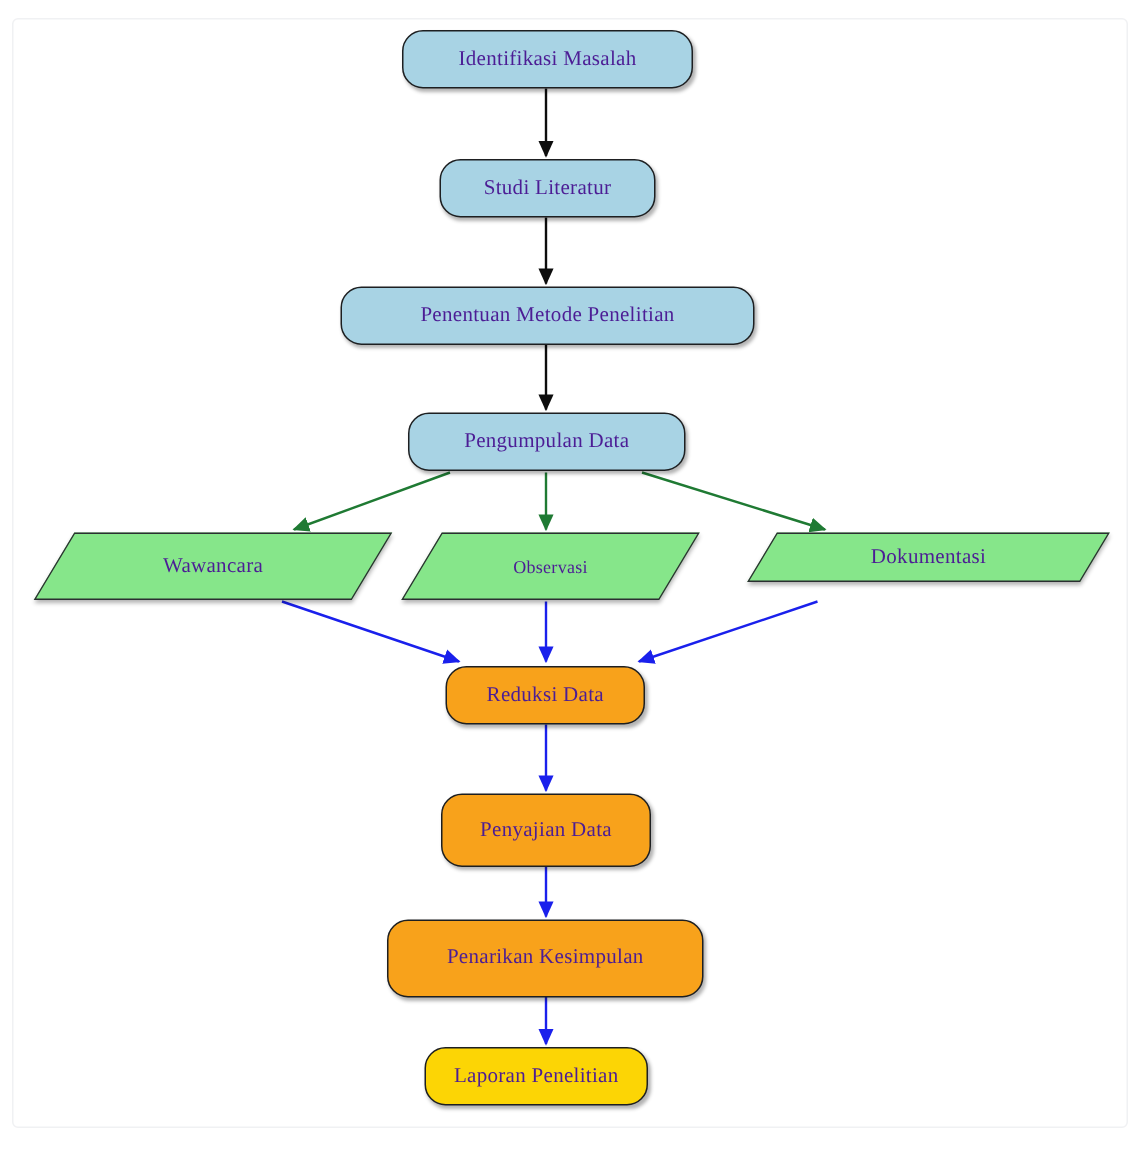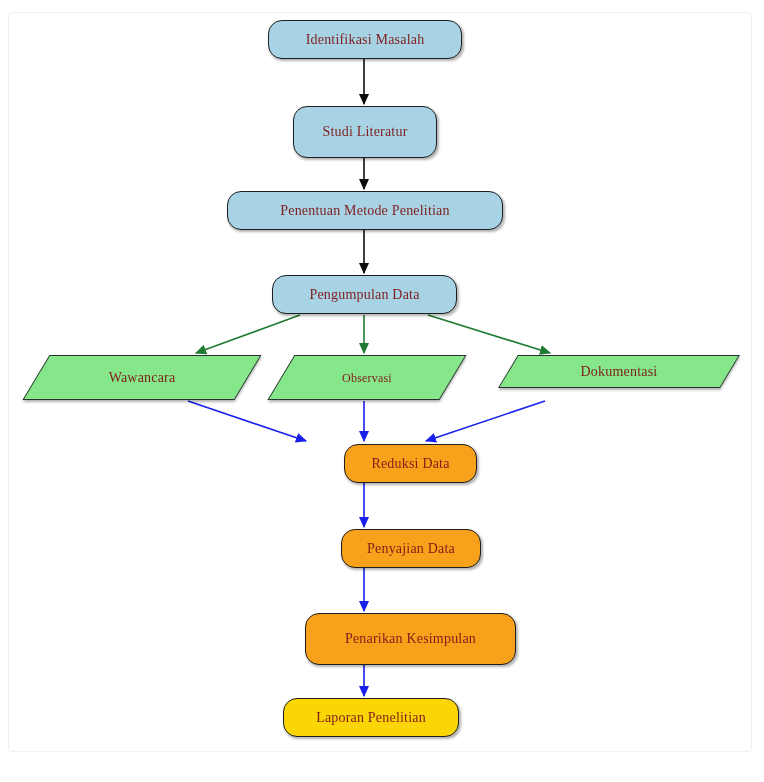--- a/index.html
+++ b/index.html
@@ -37,36 +37,36 @@
     top: 0;
     width: 764px;
     height: 782px;
   }
   .node {
     position: absolute;
     display: flex;
     align-items: center;
     justify-content: center;
     box-sizing: border-box;
-    color: #7f1d1d;
+    color: #4c1d95;
     white-space: nowrap;
     letter-spacing: 0.2px;
   }
   .node .lbl {
     display: block;
     line-height: 1;
   }
   
   .rounded {
     border: 1.6px solid #1d1f21;
     border-radius: 14px;
     box-shadow: 1.5px 2px 2.5px rgba(0,0,0,0.30);
   }
   .blue   { background: #a8d3e4; }
-  .orange { background: #f8a21b; margin-left: 47px; }
+  .orange { background: #f8a21b; }
   .gold   { background: #fcd505; }
   
   .para {
     background: transparent;
     border: none;
     box-shadow: none;
   }
   .para .skewbox {
     position: absolute;
     left: 0; top: 0;
@@ -113,21 +113,21 @@
       <line x1="545" y1="401" x2="426" y2="441" stroke="#1a20ec" stroke-width="1.6" marker-end="url(#ah-1a20ec)"></line>
       <line x1="364" y1="483" x2="364" y2="527" stroke="#1a20ec" stroke-width="1.6" marker-end="url(#ah-1a20ec)"></line>
       <line x1="364" y1="568" x2="364" y2="611" stroke="#1a20ec" stroke-width="1.6" marker-end="url(#ah-1a20ec)"></line>
       <line x1="364" y1="652" x2="364" y2="696" stroke="#1a20ec" stroke-width="1.6" marker-end="url(#ah-1a20ec)"></line>
     </svg>
 
   <div class="node rounded blue" style="left: 268px; top: 20px; width: 194px; height: 39px; font-size: 14px; background: rgb(168, 211, 228);">
     <span class="lbl">Identifikasi Masalah</span>
   </div>
 
-  <div class="node rounded blue" style="left: 293px; top: 106px; width: 144px; height: 52px; font-size: 14px; background: rgb(168, 211, 228);">
+  <div class="node rounded blue" style="left: 293px; top: 106px; width: 144px; height: 39px; font-size: 14px; background: rgb(168, 211, 228);">
     <span class="lbl">Studi Literatur</span>
   </div>
 
   <div class="node rounded blue" style="left: 227px; top: 191px; width: 276px; height: 39px; font-size: 14px; background: rgb(168, 211, 228);">
     <span class="lbl">Penentuan Metode Penelitian</span>
   </div>
 
   <div class="node para" style="left: 36px; top: 355px; width: 212px; height: 45px; font-size: 14px;">
     <span class="skewbox" style="background: rgb(134, 230, 138);"></span>
     <span class="lbl">Wawancara</span>
@@ -144,25 +144,25 @@
 
   <div class="node para" style="left: 508px; top: 355px; width: 222px; height: 33px; font-size: 14px;">
     <span class="skewbox" style="background: rgb(134, 230, 138);"></span>
     <span class="lbl">Dokumentasi</span>
   </div>
 
   <div class="node rounded orange" style="left: 297px; top: 444px; width: 133px; height: 39px; font-size: 14px; background: rgb(248, 162, 27);">
     <span class="lbl">Reduksi Data</span>
   </div>
 
-  <div class="node rounded orange" style="left: 294px; top: 529px; width: 140px; height: 39px; font-size: 14px; background: rgb(248, 162, 27);">
+  <div class="node rounded orange" style="left: 294px; top: 529px; width: 140px; height: 49px; font-size: 14px; background: rgb(248, 162, 27);">
     <span class="lbl">Penyajian Data</span>
   </div>
 
   <div class="node rounded orange" style="left: 258px; top: 613px; width: 211px; height: 52px; font-size: 14px; background: rgb(248, 162, 27);">
     <span class="lbl">Penarikan Kesimpulan</span>
   </div>
 
-  <div class="node rounded gold" style="left: 283px; top: 698px; width: 176px; height: 39px; font-size: 14px; background: rgb(252, 213, 5);">
+  <div class="node rounded gold" style="left: 283px; top: 698px; width: 149px; height: 39px; font-size: 14px; background: rgb(252, 213, 5);">
     <span class="lbl">Laporan Penelitian</span>
   </div>
 
 </div>
 
 </body></html>

